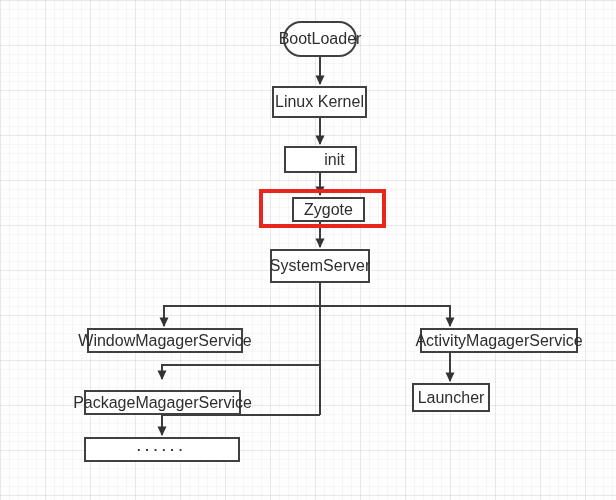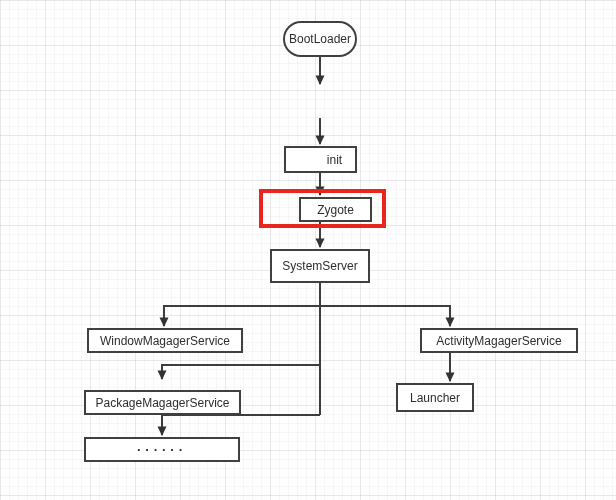--- a/index.html
+++ b/index.html
@@ -22,21 +22,21 @@
     position: absolute; left: 0; top: 0;
     width: 616px; height: 500px;
     z-index: 1;
   }
   .node {
     position: absolute;
     box-sizing: border-box;
     background: #ffffff;
     border: 2px solid #404040;
     color: #2e2e2e;
-    font-size: 12px;
+    font-size: 16px;
     display: flex;
     align-items: center;
     justify-content: center;
     white-space: nowrap;
     z-index: 2;
   }
   .node.stadium { border-radius: 18px; }
   .node.dots { letter-spacing: 4px; font-weight: bold; font-size: 13px; }
   .highlight-box {
     position: absolute;
@@ -66,32 +66,33 @@
       <path d="M320,306 L164,306 L164,326" marker-end="url(#arrow)"></path>
       <path d="M320,306 L450,306 L450,326" marker-end="url(#arrow)"></path>
       <path d="M320,365 L162,365 L162,379" marker-end="url(#arrow)"></path>
       <path d="M320,415 L162,415 L162,435" marker-end="url(#arrow)"></path>
       <path d="M450,353 L450,381" marker-end="url(#arrow)"></path>
     </g>
   </svg>
 
   <div class="node stadium" style="left:283px; top:21px; width:74px; height:36px;">BootLoader</div>
 
+  <div class="node" style="left:272px; top:86px; width:95px; height:32px;">Linux Kernel</div>
 
   <div class="node" style="left:284px; top:146px; width:73px; height:27px;padding-left:28px;">init</div>
 
-  <div class="node" style="left:299px; top:197px; width:73px; height:25px;">Zygote</div>
+  <div class="node" style="left:292px; top:197px; width:73px; height:25px;">Zygote</div>
 
   <div class="highlight-box" style="left:259px; top:189px; width:127px; height:39px;"></div>
 
   <div class="node" style="left:87px; top:328px; width:156px; height:25px;">WindowMagagerService</div>
 
   <div class="node" style="left:270px; top:249px; width:100px; height:34px;">SystemServer</div>
 
   <div class="node" style="left:372px; top:328px; width:158px; height:25px;margin-left:48px;">ActivityMagagerService</div>
 
   <div class="node" style="left:84px; top:390px; width:157px; height:25px;">PackageMagagerService</div>
 
-  <div class="node" style="left:396px; top:383px; width:78px; height:29px;">Launcher</div>
+  <div class="node" style="left:412px; top:383px; width:78px; height:29px;">Launcher</div>
 
   <div class="node dots" style="left:84px; top:437px; width:156px; height:25px;">······</div>
 
 </div>
 
 </body></html>

